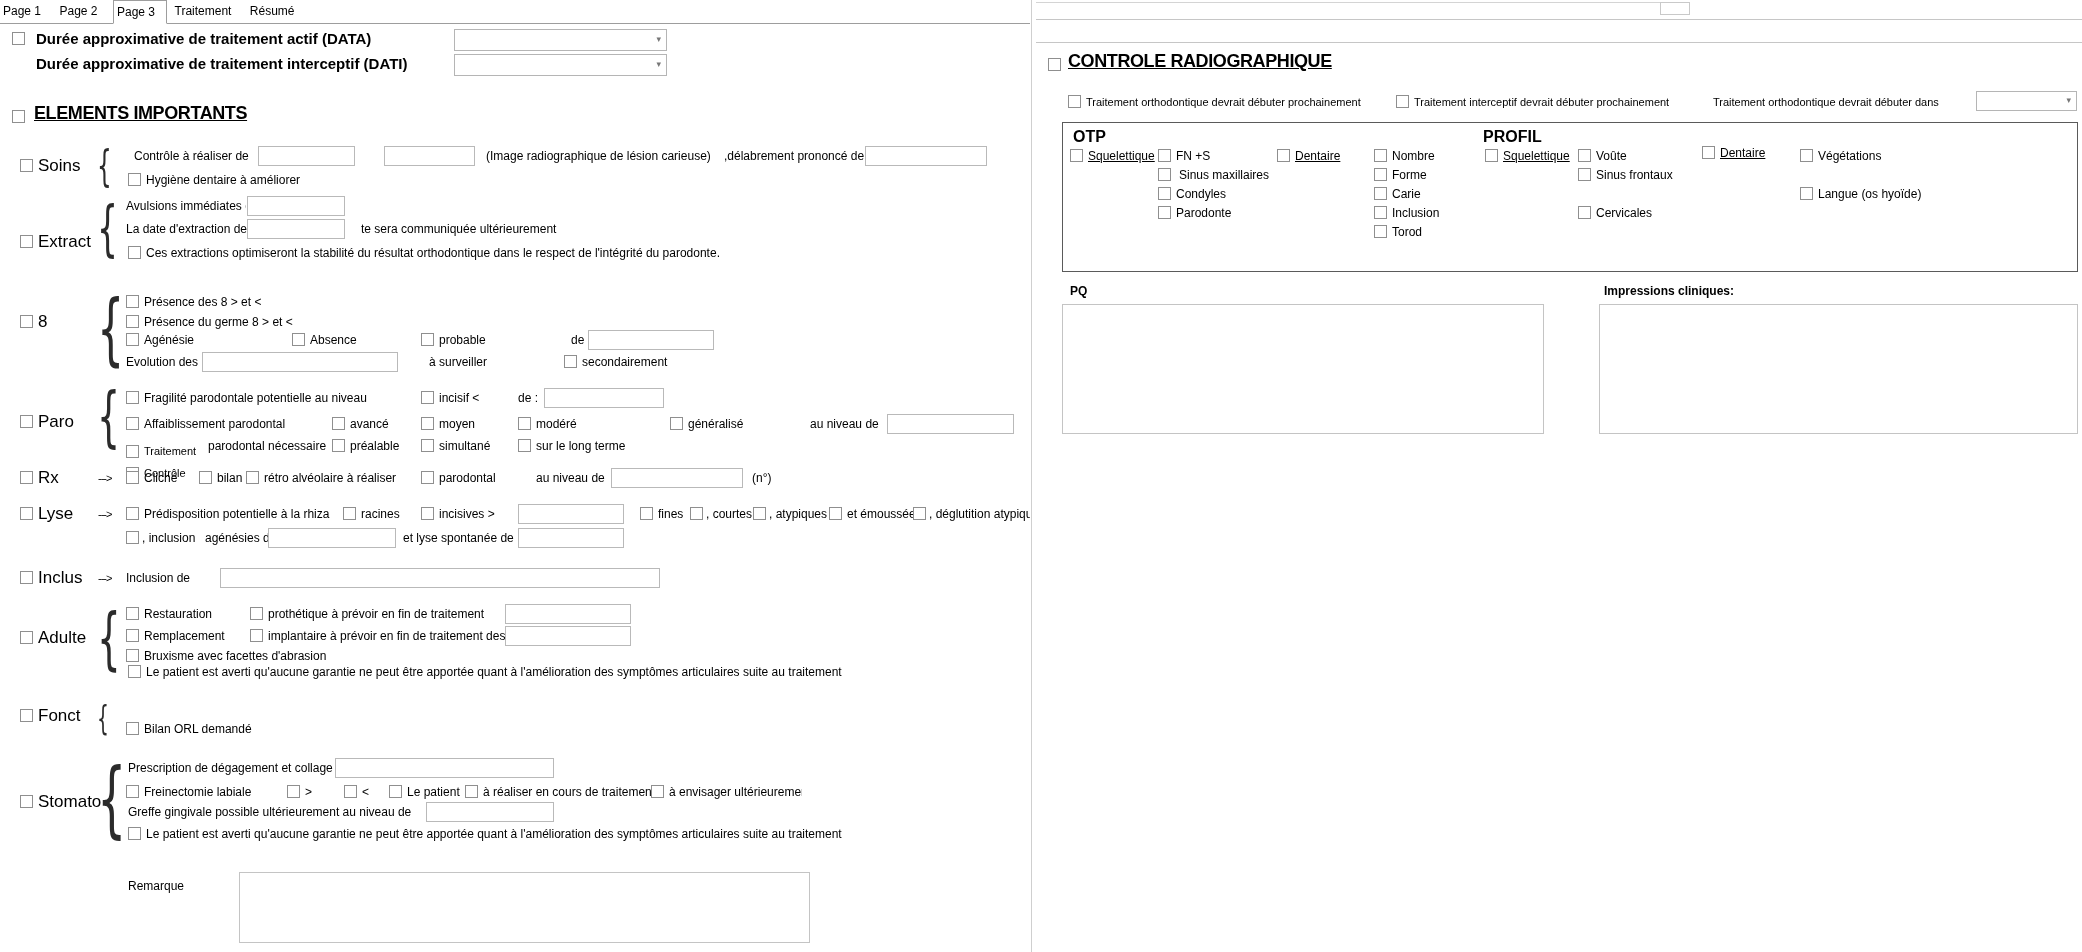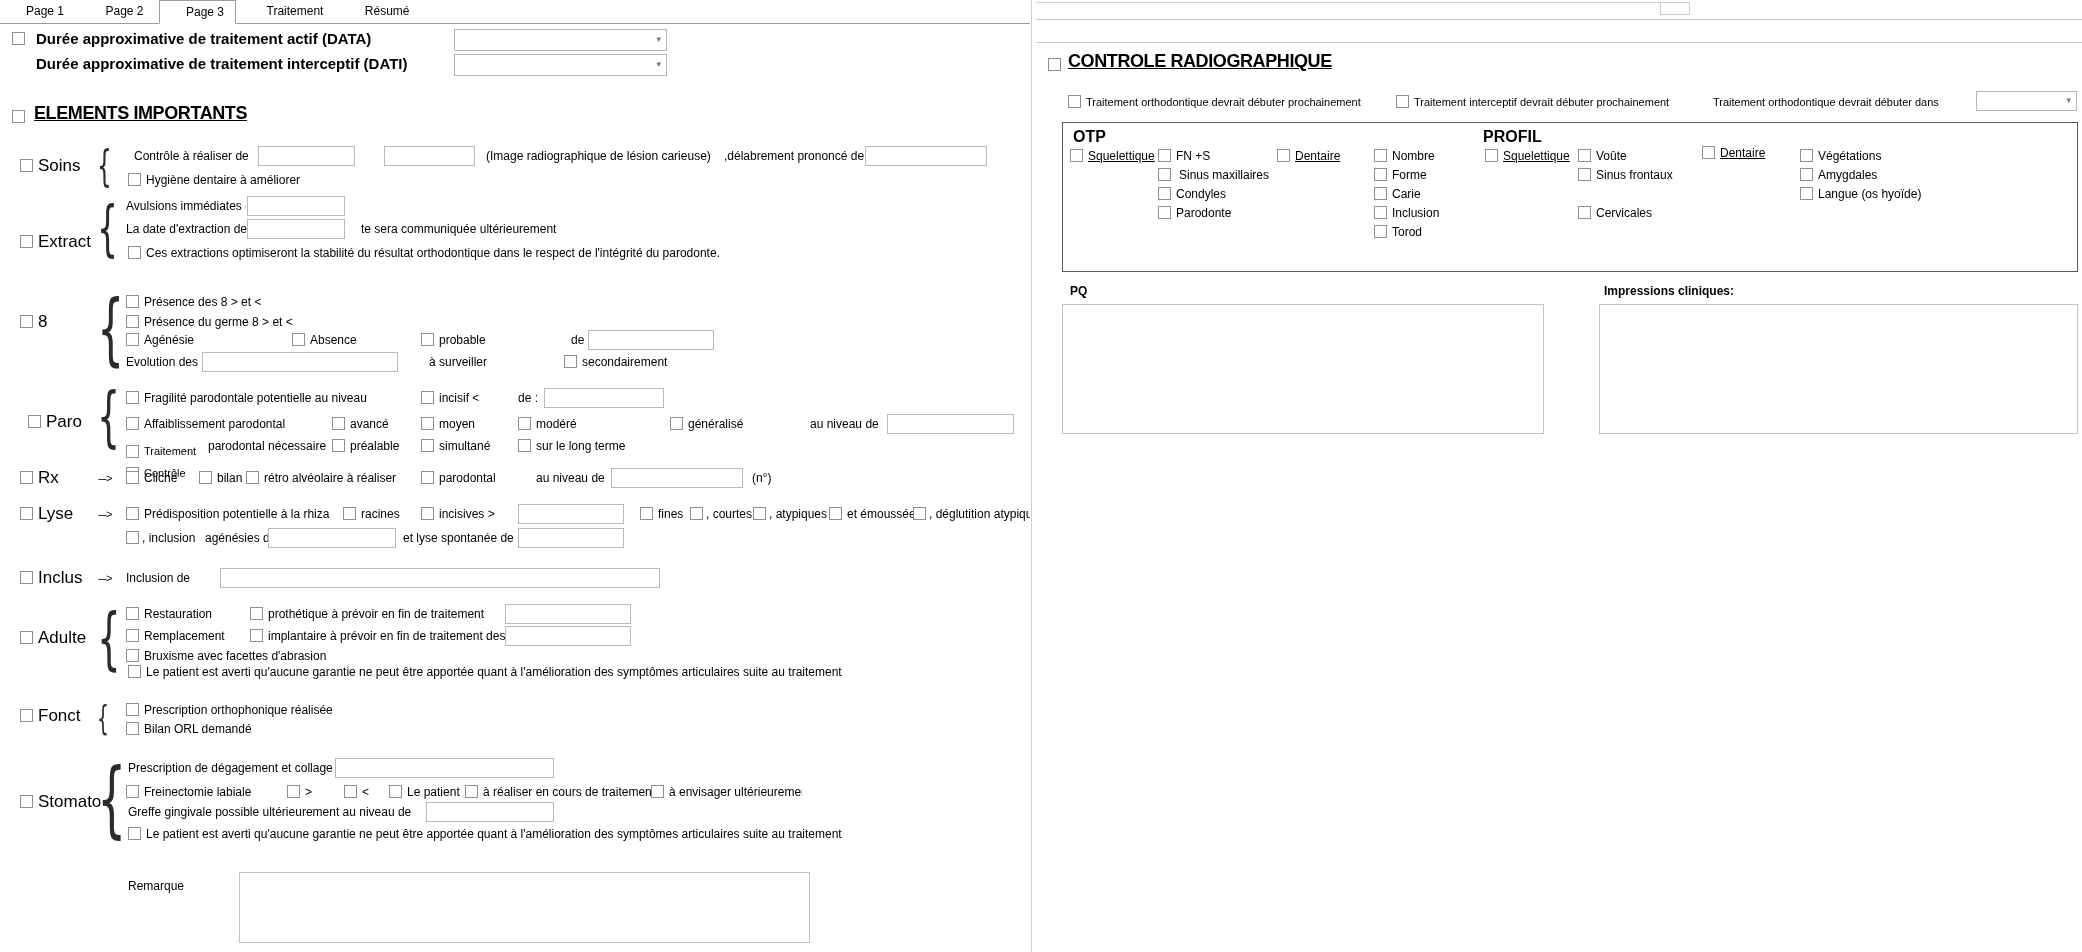--- a/index.html
+++ b/index.html
@@ -5,21 +5,21 @@
   html,body{margin:0;padding:0;background:#fff;}
   body{font-family:"Liberation Sans","DejaVu Sans",sans-serif;color:#000;}
   .screen{position:relative;width:2082px;height:952px;background:#fff;overflow:hidden;}
   .panel{position:absolute;top:0;height:952px;overflow:hidden;}
   #leftPanel{left:0;width:1030px;}
   #rightPanel{left:1036px;width:1046px;}
   .vdivider{position:absolute;left:1031px;top:0;width:1px;height:952px;background:#cfcfcf;}
 
   
   .tabbar{position:absolute;left:0;top:0;width:1030px;height:23px;border-bottom:1px solid #9d9d9d;background:#fff;}
-  .tab{display:inline-block;height:17px;line-height:17px;padding:3px 11px 2px 26px;font-size:12px;cursor:default;position:relative;}
+  .tab{display:inline-block;height:17px;line-height:17px;padding:3px 11px 2px 3px;font-size:12px;cursor:default;position:relative;}
   .tab.active{border:1px solid #9d9d9d;border-bottom:1px solid #fff;background:#fff;top:1px;margin-top:-1px;font-size:12px;}
 
   
   .r{position:absolute;height:20px;line-height:20px;font-size:12px;white-space:nowrap;}
   .lb{position:absolute;font-weight:normal;font-style:normal;white-space:nowrap;}
   .clip{overflow:hidden;text-overflow:clip;}
   .cb{position:absolute;top:3px;width:13px;height:13px;border:1px solid #8f8f8f;background:#fff;box-sizing:border-box;}
   .tf{position:absolute;top:0;height:20px;border:1px solid #b9b9b9;background:#fff;box-sizing:border-box;padding:0 3px;font-size:12px;font-family:inherit;}
   .ta{position:absolute;border:1px solid #c4c4c4;background:#fff;box-sizing:border-box;resize:none;font-family:inherit;font-size:12px;padding:3px;}
   .dd{position:absolute;height:22px;border:1px solid #b5b5b5;background:#fff;box-sizing:border-box;}
@@ -127,21 +127,21 @@
       <input class="tf" style="left: 588px; width: 126px;">
     </div>
     <div class="r" style="top:352px;left:0;width:1030px;">
       <b class="lb" style="left:126px;">Evolution des</b>
       <input class="tf" style="left: 202px; width: 196px;">
       <b class="lb" style="left:429px;">à surveiller</b>
       <i class="cb" style="left:564px;"></i>
       <b class="lb" style="left:582px;">secondairement</b>
     </div>
 
-    <div class="r" style="top:412px;left:8px;width:120px;">
+    <div class="r" style="top:412px;left:0;width:120px;">
       <i class="cb" style="left:20px;"></i>
       <b class="lb grp" style="left:38px;">Paro</b>
     </div>
     <span class="brace" style="left:97px;top:384px;font-size:66px;">{</span>
     <div class="r" style="top:388px;left:0;width:1030px;">
       <i class="cb" style="left:126px;"></i>
       <b class="lb" style="left:144px;">Fragilité parodontale potentielle au niveau</b>
       <i class="cb" style="left:421px;"></i>
       <b class="lb" style="left:439px;">incisif &lt;</b>
       <b class="lb" style="left:518px;">de :</b>
@@ -263,24 +263,20 @@
     <div class="r" style="top:662px;left:0;width:1030px;">
       <i class="cb" style="left:128px;"></i>
       <b class="lb" style="left:146px;">Le patient est averti qu'aucune garantie ne peut être apportée quant à l'amélioration des symptômes articulaires suite au traitement</b>
     </div>
 
     <div class="r" style="top:706px;left:0;width:120px;">
       <i class="cb" style="left:20px;"></i>
       <b class="lb grp" style="left:38px;">Fonct</b>
     </div>
     <span class="brace" style="left:97px;top:701px;font-size:34px;">{</span>
-    <div class="r" style="top:700px;left:0;width:1030px;">
-      <i class="cb" style="left:126px;"></i>
-      <b class="lb" style="left:144px;">Prescription orthophonique réalisée</b>
-    </div>
     <div class="r" style="top:719px;left:0;width:1030px;">
       <i class="cb" style="left:126px;"></i>
       <b class="lb" style="left:144px;">Bilan ORL demandé</b>
     </div>
 
     <div class="r" style="top:792px;left:0;width:120px;">
       <i class="cb" style="left:20px;"></i>
       <b class="lb grp" style="left:38px;">Stomato</b>
     </div>
     <span class="brace" style="left:97px;top:757px;font-size:84px;">{</span>
@@ -405,24 +401,20 @@
     </div>
     <div class="r" style="top:203px;left:0;width:1046px;">
       <i class="cb" style="left:542px;"></i>
       <b class="lb" style="left:560px;">Cervicales</b>
     </div>
 
     <div class="r" style="top:146px;left:0;width:1046px;">
       <i class="cb" style="left:764px;"></i>
       <b class="lb" style="left:782px;">Végétations</b>
     </div>
-    <div class="r" style="top:165px;left:0;width:1046px;">
-      <i class="cb" style="left:764px;"></i>
-      <b class="lb" style="left:782px;">Amygdales</b>
-    </div>
     <div class="r" style="top:184px;left:0;width:1046px;">
       <i class="cb" style="left:764px;"></i>
       <b class="lb" style="left:782px;">Langue (os hyoïde)</b>
     </div>
 
     <b class="lb bold" style="left:34px;top:284px;font-size:12px;">PQ</b>
     <textarea class="ta" style="left: 26px; top: 304px; width: 482px; height: 130px;"></textarea>
     <b class="lb bold" style="left:568px;top:284px;font-size:12px;">Impressions cliniques:</b>
     <textarea class="ta" style="left: 563px; top: 304px; width: 479px; height: 130px;"></textarea>
   </div>

